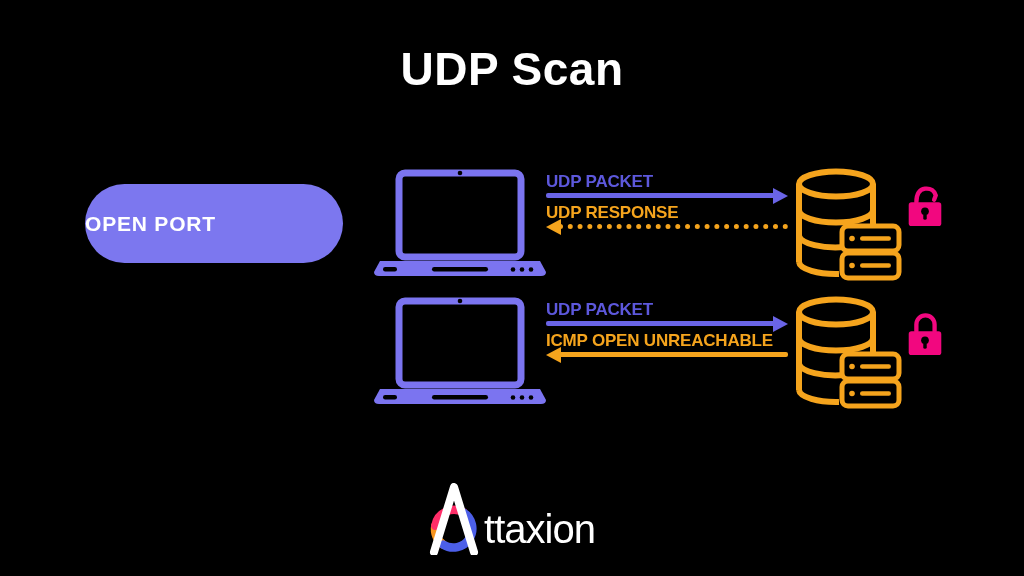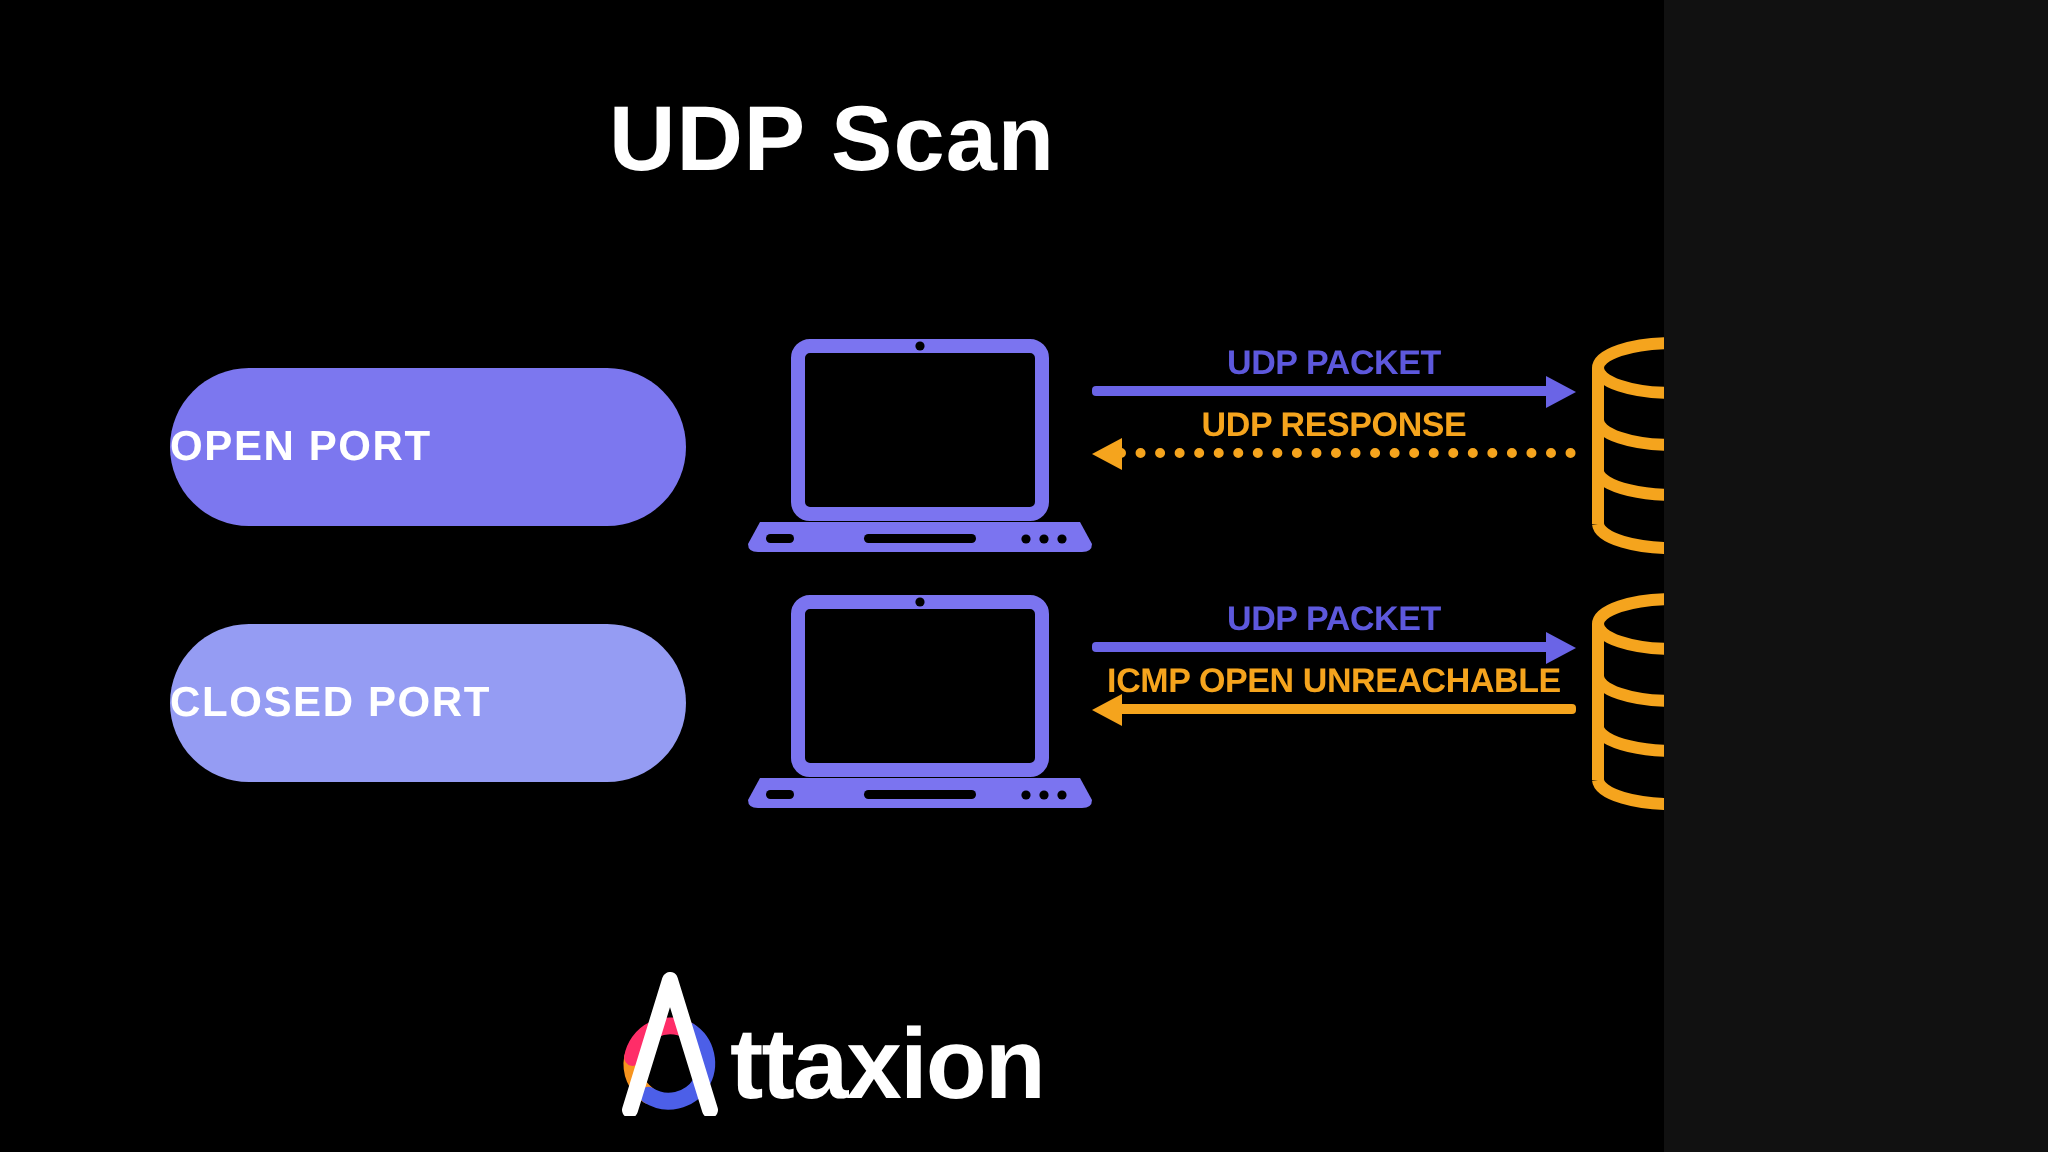--- a/index.html
+++ b/index.html
@@ -4,40 +4,40 @@
 <style>
   :root{
     --background:#000000; --white:#ffffff;
     --purple-label:#5d58dc; --purple-arrow:#6a64e6;
     --pill-open:#7c77ef; --pill-closed:#959cf3;
     --device-purple:#7b74f0; --orange:#f5a41d; --pink:#f2077f;
     --logo-pink:#ff2d68; --logo-orange:#f7941e; --logo-blue:#4c5fe8;
   }
   *{margin:0;padding:0;box-sizing:border-box}
   html,body{background:#111}
-  .stage{position:relative;width:832px;height:576px;background:var(--background);
+  .stage{position:relative;width:1024px;height:576px;background:var(--background);
     overflow:hidden;font-family:"Liberation Sans",sans-serif}
   .title{position:absolute;top:42px;left:0;right:0;text-align:center;
     color:var(--white);font-size:46px;font-weight:700;letter-spacing:.5px}
 
   .pill{position:absolute;left:85px;width:258px;height:79px;border-radius:40px;
     display:flex;align-items:center;justify-content:flex-start}
   .pill.open{top:184px;background:var(--pill-open)}
   .pill.closed{top:312px;background:var(--pill-closed)}
   .pill span{color:var(--white);font-size:21px;font-weight:700;letter-spacing:.8px}
 
   .laptop{position:absolute;left:374px;width:172px;height:109px}
   .laptop.r1{top:169px}.laptop.r2{top:297px}
   .laptop .frame{stroke:var(--device-purple);fill:none;stroke-width:7}
   .laptop .body{fill:var(--device-purple)}
   .laptop .detail{fill:#000}
 
   .flow{position:absolute;left:546px;width:242px;height:62px}
   .flow.r1{top:172px}.flow.r2{top:300px}
-  .flow-label{position:absolute;left:0;right:0;text-align:center;
+  .flow-label{position:absolute;left:0;right:0;
     font-size:17px;font-weight:700;letter-spacing:-.2px;white-space:nowrap}
   .flow-label.req{top:0;color:var(--purple-label)}
   .flow-label.resp{top:31px;color:var(--orange)}
   .arrow{position:absolute;left:0;right:0;height:5px}
   .arrow.req-arrow{top:21px}
   .arrow.resp-arrow{top:52px}
   .arrow .line{position:absolute;top:0;height:5px;border-radius:2px}
   .arrow.to-right .line{left:0;right:12px;background:var(--purple-arrow)}
   .arrow .head{position:absolute;width:0;height:0;top:-5.5px;
     border-top:8px solid transparent;border-bottom:8px solid transparent}
@@ -57,21 +57,21 @@
   .lock.r1{top:181px}.lock.r2{top:310px}
   .lock .shackle{stroke:var(--pink);fill:none;stroke-width:4.5;stroke-linecap:round}
   .lock .lbody{fill:var(--pink)}
   .lock .keyhole{fill:#000}
 
   .logo{position:absolute;top:483px;left:0;right:0;
     display:flex;align-items:center;justify-content:center;gap:5px}
   .logo-mark{width:50px;height:72px}
   .logo-mark .peak{stroke:#fff;stroke-width:8;fill:none;stroke-linecap:round;stroke-linejoin:round}
   .logo-mark .arc{fill:none;stroke-width:8.5;stroke-linecap:round}
-  .logo-text{color:var(--white);font-size:50px;font-weight:700;
+  .logo-text{color:var(--white);font-size:40px;font-weight:400;
     letter-spacing:-1px;margin-top:20px}
 </style>
 </head>
 <body>
 
 <div class="stage">
 
   <div class="title">UDP Scan</div>
 
   <div class="pill open">
@@ -117,23 +117,20 @@
     <rect class="dfill" x="66" y="95.3" width="31" height="4.4" rx="2.2"></rect>
   </svg>
 
   <svg class="lock r1" viewBox="0 0 48 50">
     <path class="shackle" d="M15 22 C15 13.5 17.5 9 24 8 C30 7.2 34 10.5 35.2 15 L33.5 19.5"></path>
     <rect class="lbody" x="7" y="22" width="34" height="25" rx="3"></rect>
     <circle class="keyhole" cx="24" cy="31.5" r="4"></circle>
     <rect class="keyhole" x="22.2" y="33.5" width="3.6" height="7" rx="1.8"></rect>
   </svg>
 
-  <div class="pill closed">
-    <span>CLOSED PORT</span>
-  </div>
 
   <svg class="laptop r2" viewBox="0 0 172 109">
     <rect class="frame" x="25" y="4" width="122" height="84" rx="6"></rect>
     <circle class="detail" cx="86" cy="4" r="2.3"></circle>
     <path class="body" d="M6 92 L166 92 L172 103 Q172 107 167 107 L5 107 Q0 107 0 103 Z"></path>
     <rect class="detail" x="9" y="98" width="14" height="4.5" rx="2.2"></rect>
     <rect class="detail" x="58" y="98" width="56" height="4.5" rx="2.2"></rect>
     <circle class="detail" cx="139" cy="100.5" r="2.3"></circle>
     <circle class="detail" cx="148" cy="100.5" r="2.3"></circle>
     <circle class="detail" cx="157" cy="100.5" r="2.3"></circle>

